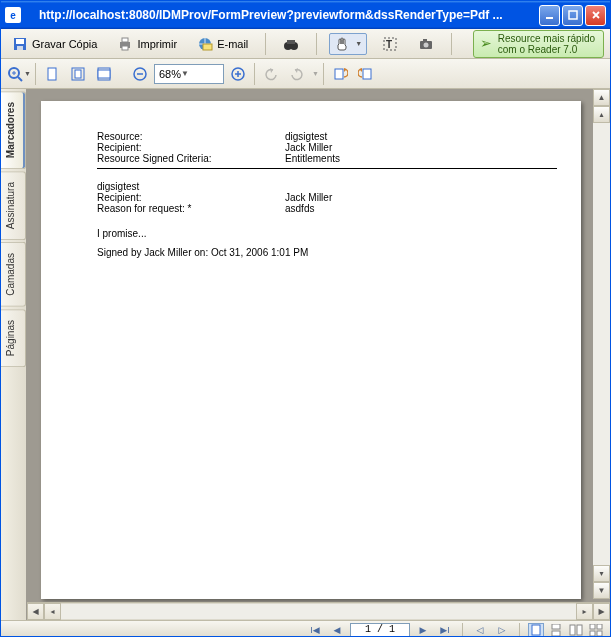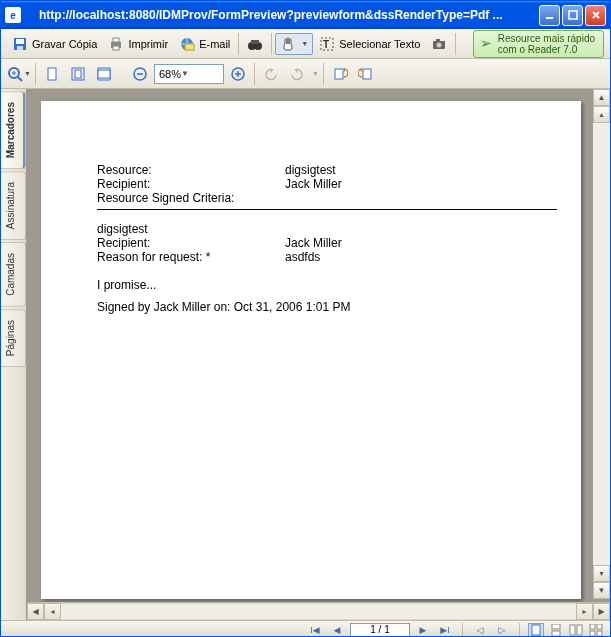--- a/index.html
+++ b/index.html
@@ -56,21 +56,21 @@
   }
   .winbtn svg { width: 10px; height: 10px; }
 
   .toolbar1 {
     height: 30px;
     background: linear-gradient(to bottom, #f7f6f0, #e8e4d8);
     border-bottom: 1px solid #bfbba8;
     display: flex;
     align-items: center;
     padding: 0 6px;
-    gap: 1px;
+    gap: 10px;
   }
   .tb-btn {
     display: flex; align-items: center; gap: 4px;
     padding: 3px 5px;
     border-radius: 2px;
     cursor: default;
   }
   .tb-icon { width: 16px; height: 16px; display:flex; align-items:center; justify-content:center; }
   .tb-sep { width: 1px; height: 22px; background: #bfbba8; margin: 0 2px; }
   .promo {
@@ -160,22 +160,22 @@
     background: #9e9a91;
     padding: 12px 0 0 14px;
     position: relative;
     overflow: hidden;
   }
   .page {
     width: 540px;
     height: 498px;
     background: #fff;
     box-shadow: 2px 2px 4px rgba(0,0,0,0.4);
-    padding: 62px 20px 20px 56px;
-    font-size: 12px;
+    padding: 30px 20px 20px 56px;
+    font-size: 10px;
     color: #000;
     position: relative;
   }
   .page .row { display: flex; }
   .page .lbl { width: 188px; }
   .page .val { flex: 1; }
   .page .hr { border-top: 1px solid #000; margin: 4px 0 12px 0; width: 460px; }
   .page .gap { height: 14px; }
 
   .vscroll {
@@ -233,20 +233,21 @@
     width: 18px; height: 14px;
     display:flex; align-items:center; justify-content:center;
     color: #4a6a9e;
     font-size: 9px;
   }
   .page-box {
     width: 60px; height: 14px;
     background:#fff; border:1px solid #7f9db9;
     display:flex; align-items:center; justify-content:center;
     font-size:10px;
+    font-family:Liberation Mono, monospace;
   }
   .sb-sep { width:1px; height:14px; background:#bfbba8; margin:0 4px;}
   .view-btn {
     width:16px; height:14px;
     display:flex; align-items:center; justify-content:center;
   }
   svg { display:block; }
 </style>
 </head>
 <body>
@@ -323,21 +324,20 @@
       </span>
     <span class="dd-ar">▼</span>
   </div>
   <div class="tb-btn">
     <span class="tb-icon">
         <svg width="16" height="16">
           <rect x="2" y="2" width="12" height="12" fill="none" stroke="#555" stroke-dasharray="2"></rect>
           <text x="4" y="12" font-size="10" fill="#333" font-weight="bold">T</text>
         </svg>
       </span>
-    <span>Selecionar Texto</span>
   </div>
   <div class="tb-btn">
     <span class="tb-icon">
         <svg width="16" height="16">
           <rect x="2" y="5" width="12" height="8" rx="1" fill="#666"></rect>
           <circle cx="8" cy="9" r="2.5" fill="#ccc"></circle>
           <rect x="5" y="3" width="4" height="3" fill="#666"></rect>
         </svg>
       </span>
   </div>
@@ -443,20 +443,21 @@
         <div class="row">
             <div class="lbl">Resource:</div>
             <div class="val">digsigtest</div>
           </div>
         <div class="row">
             <div class="lbl">Recipient:</div>
             <div class="val">Jack Miller</div>
           </div>
         <div class="row">
             <div class="lbl">Resource Signed Criteria:</div>
+            <div class="val">Entitlements</div>
           </div>
         <div class="hr"></div>
         <div>digsigtest</div>
         <div class="row">
             <div class="lbl">Recipient:</div>
             <div class="val">Jack Miller</div>
           </div>
         <div class="row">
             <div class="lbl">Reason for request: *</div>
             <div class="val">asdfds</div>

